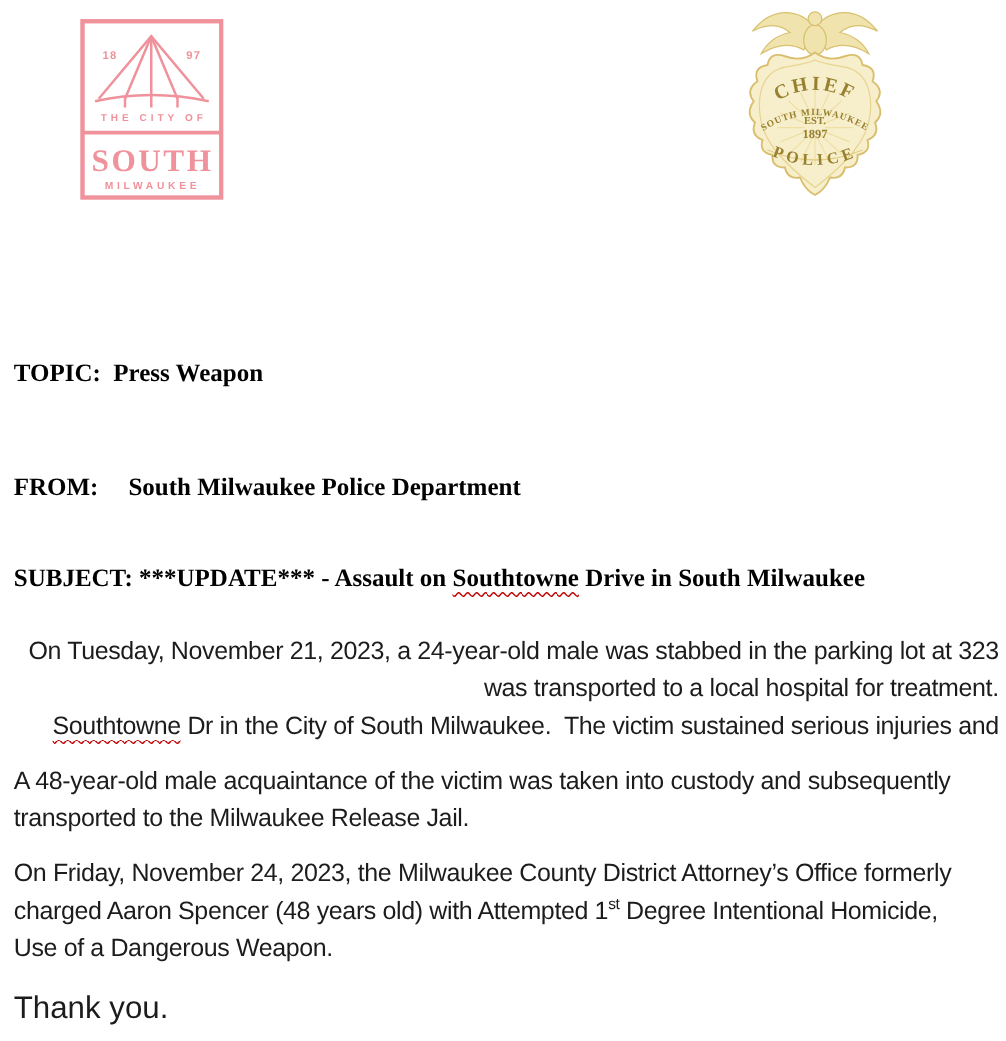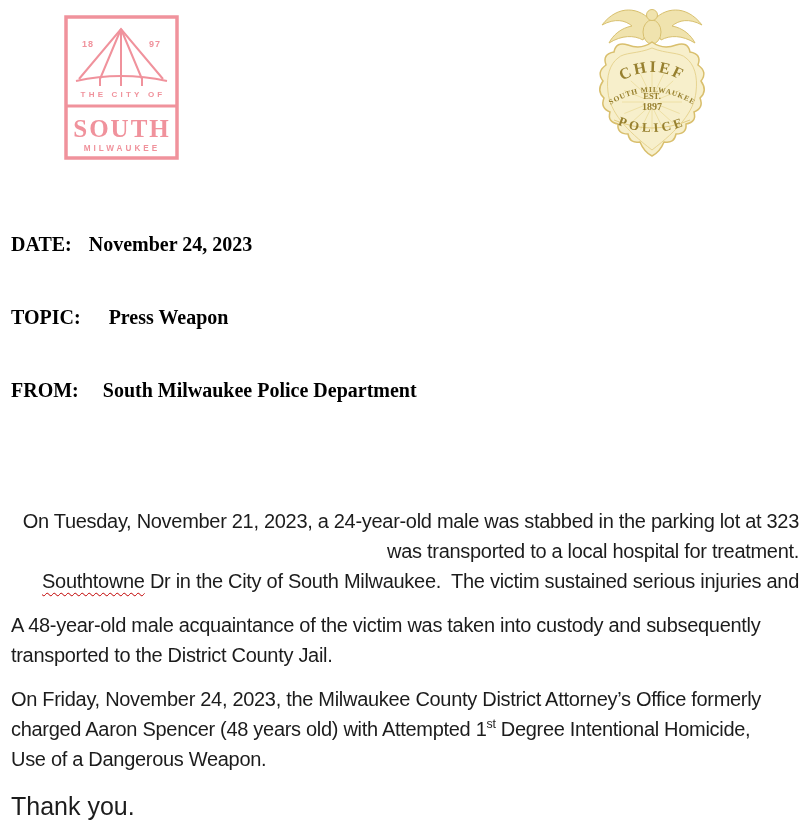--- a/index.html
+++ b/index.html
@@ -10,21 +10,21 @@
   }
   .logo-city { position:absolute; left:64px; top:15px; width:115px; height:145px; }
   .logo-badge { position:absolute; left:592px; top:2px; width:120px; height:160px; }
 
   .meta-row {
     position:absolute; left:11px; display:flex; align-items:baseline;
     font-family:"Liberation Serif", serif; font-weight:bold; font-size:20px; color:#000;
     white-space:pre-wrap;
   }
   #meta-0 { top:233px; gap:17px; }
-  #meta-1 { top:306px; gap:28px; }
+  #meta-1 { top:288px; gap:10px; }
   #meta-2 { top:379px; gap:24px; }
 
   .subject {
     position:absolute; left:11px; top:452px; right:6px;
     font-family:"Liberation Serif", serif; font-weight:bold; font-size:20px; color:#000;
     white-space:pre-wrap;
   }
 
   .para {
     position:absolute; left:11px; right:6px;
@@ -102,42 +102,39 @@
         <textPath href="#arc-sm" startOffset="50%" text-anchor="middle">SOUTH MILWAUKEE</textPath>
       </text>
       <text x="60" y="97" font-size="8.5" text-anchor="middle">EST.</text>
       <text x="60" y="108" font-size="10" text-anchor="middle">1897</text>
       <text font-size="13" letter-spacing="3.5">
         <textPath href="#arc-police" startOffset="50%" text-anchor="middle">POLICE</textPath>
       </text>
     </g>
   </svg>
 
-  <div class="meta-row" id="meta-0">
-    <span>DATE:</span>
-    <span>November 24, 2023</span>
-  </div>
   <div class="meta-row" id="meta-1">
     <span>TOPIC:</span>
     <span>Press Weapon</span>
   </div>
   <div class="meta-row" id="meta-2">
     <span>FROM:</span>
     <span>South Milwaukee Police Department</span>
   </div>
 
+  <div class="subject">SUBJECT: ***UPDATE*** - Assault on <span class="squiggle">Southtowne</span> Drive in South Milwaukee</div>
 
   <div class="para" id="para-0">
     <div class="line">On Tuesday, November 21, 2023, a 24-year-old male was stabbed in the parking lot at 323</div>
     <div class="line">was transported to a local hospital for treatment.</div>
     <div class="line"><span class="squiggle">Southtowne</span> Dr in the City of South Milwaukee.  The victim sustained serious injuries and</div>
   </div>
   <div class="para" id="para-1">
     <div class="line">A 48-year-old male acquaintance of the victim was taken into custody and subsequently</div>
-    <div class="line">transported to the District County Jail.</div>
+    <div class="line">transported to the Milwaukee Release Jail.</div>
   </div>
   <div class="para" id="para-2">
     <div class="line">On Friday, November 24, 2023, the Milwaukee County District Attorney’s Office formerly</div>
     <div class="line">charged Aaron Spencer (48 years old) with Attempted 1<sup>st</sup> Degree Intentional Homicide,</div>
     <div class="line">Use of a Dangerous Weapon.</div>
   </div>
 
   <div class="closing">Thank you.</div>
 
 </div>

